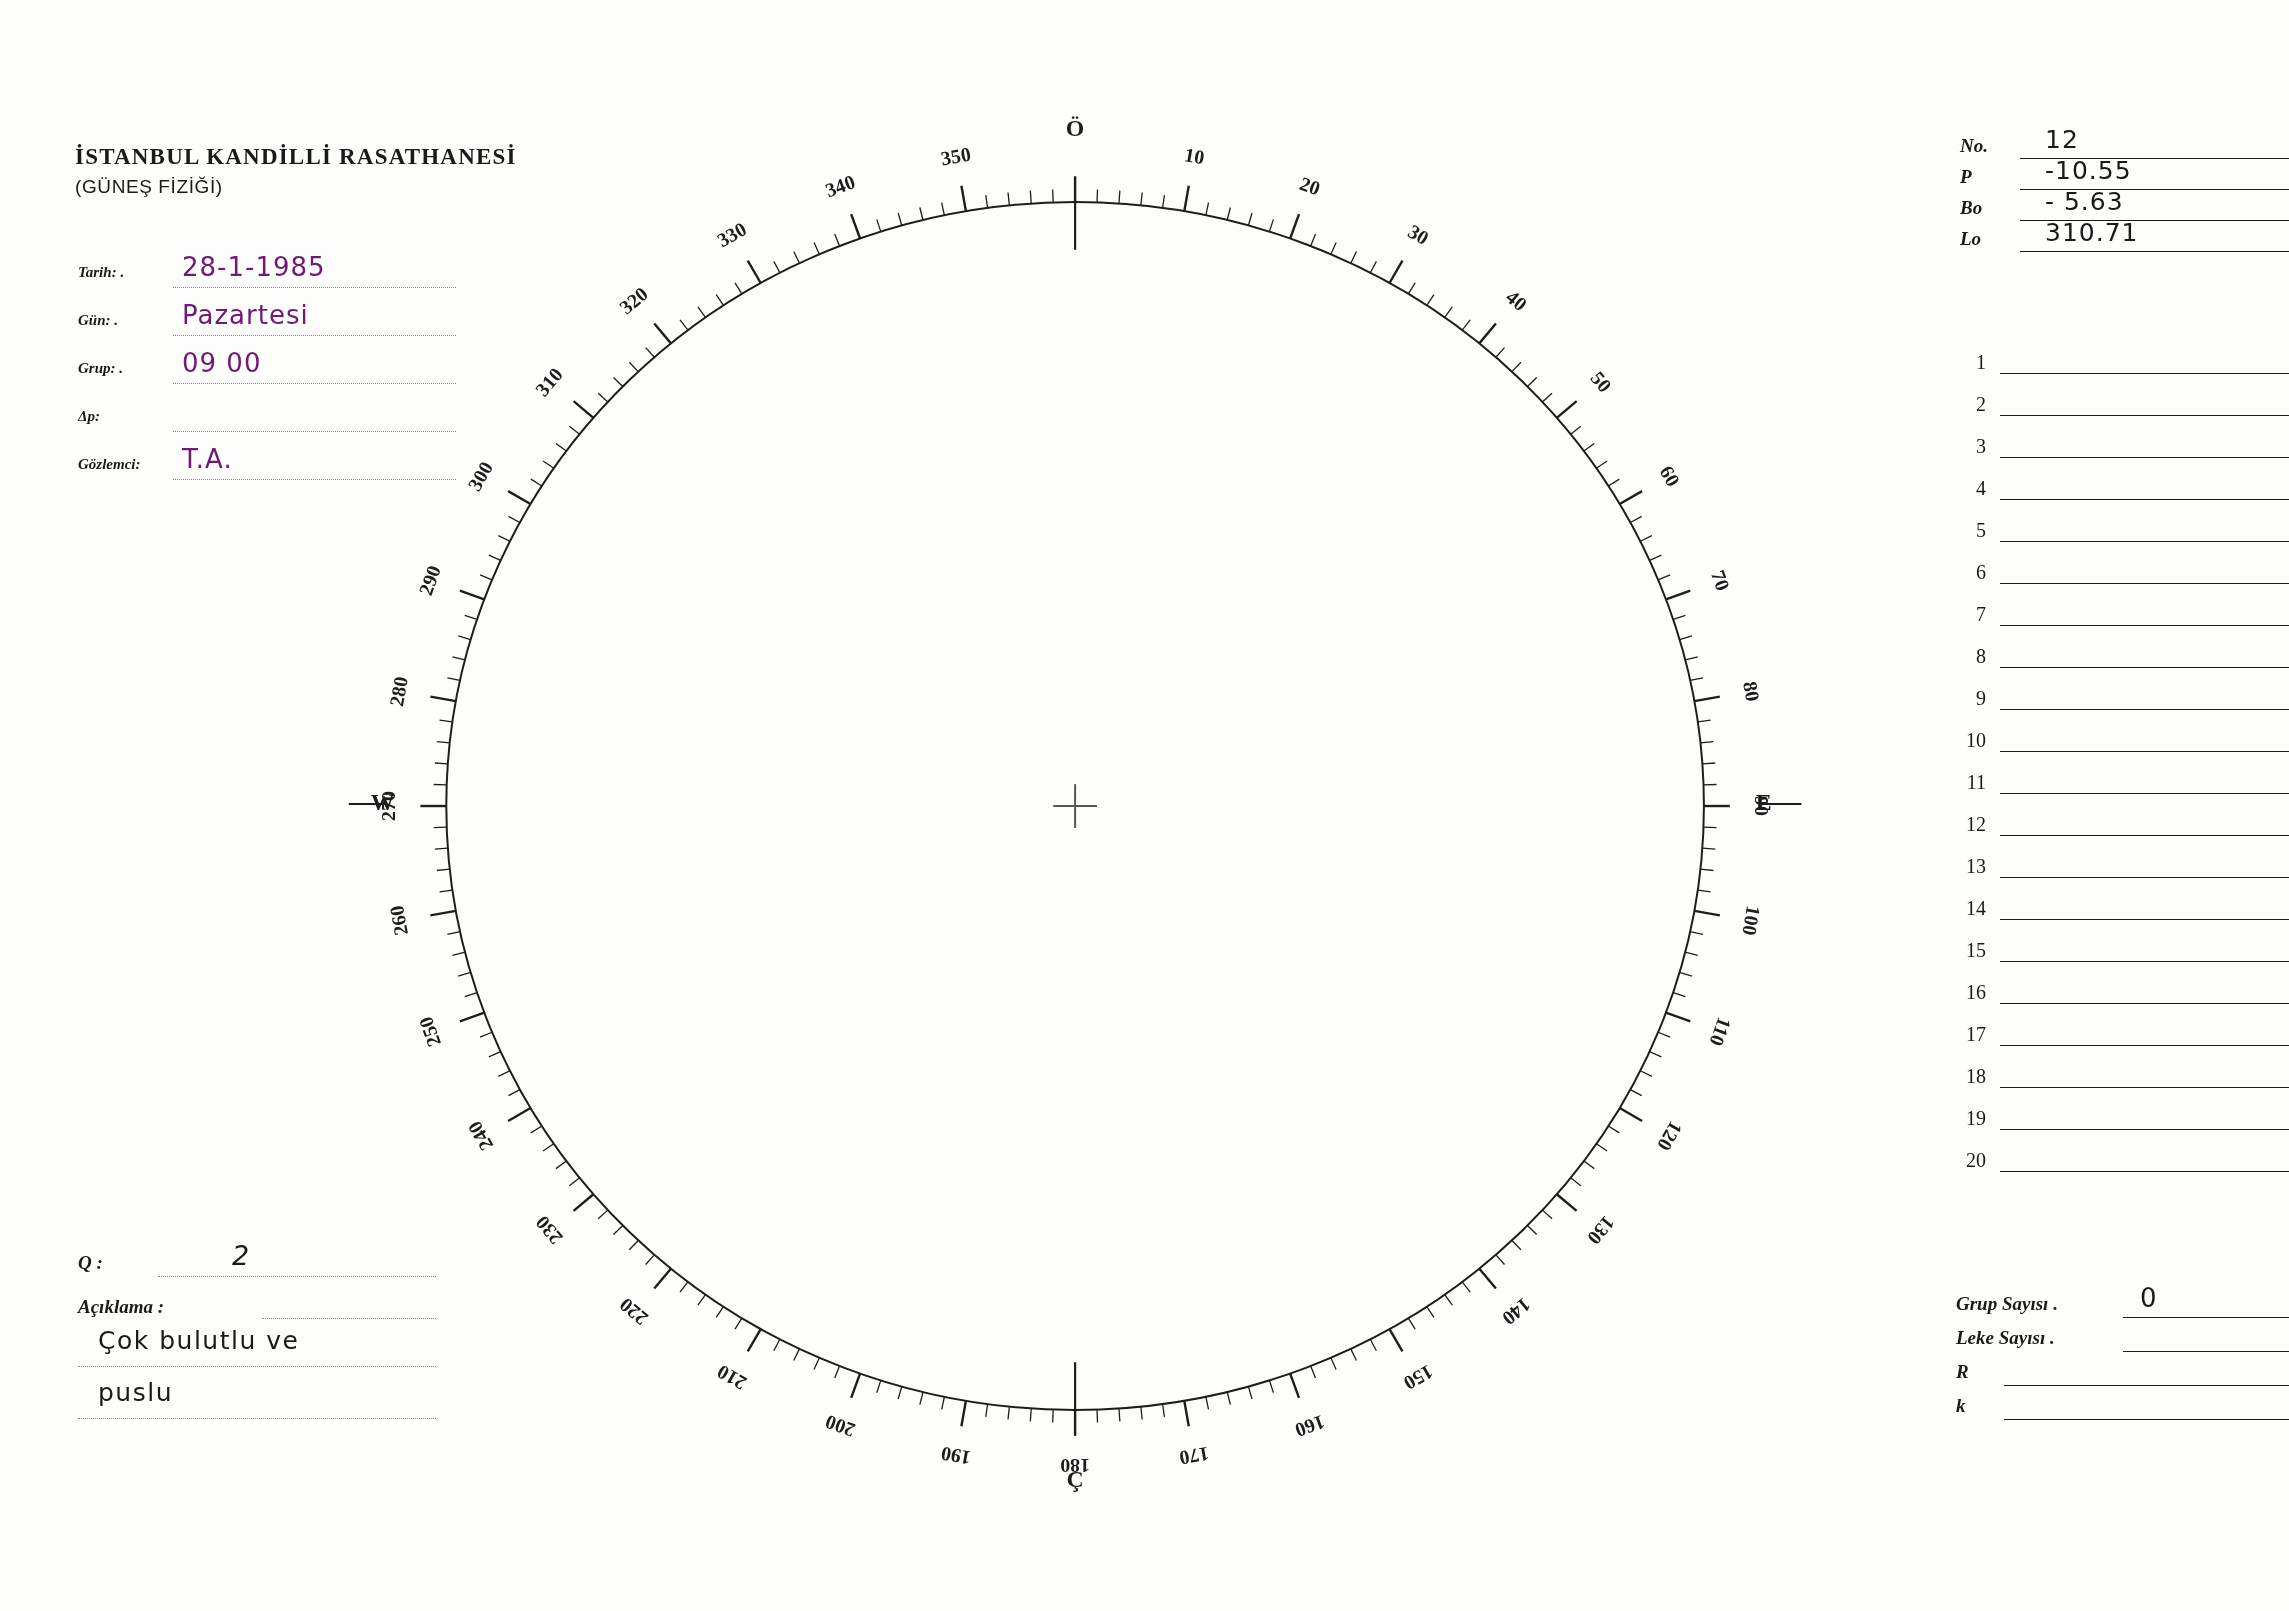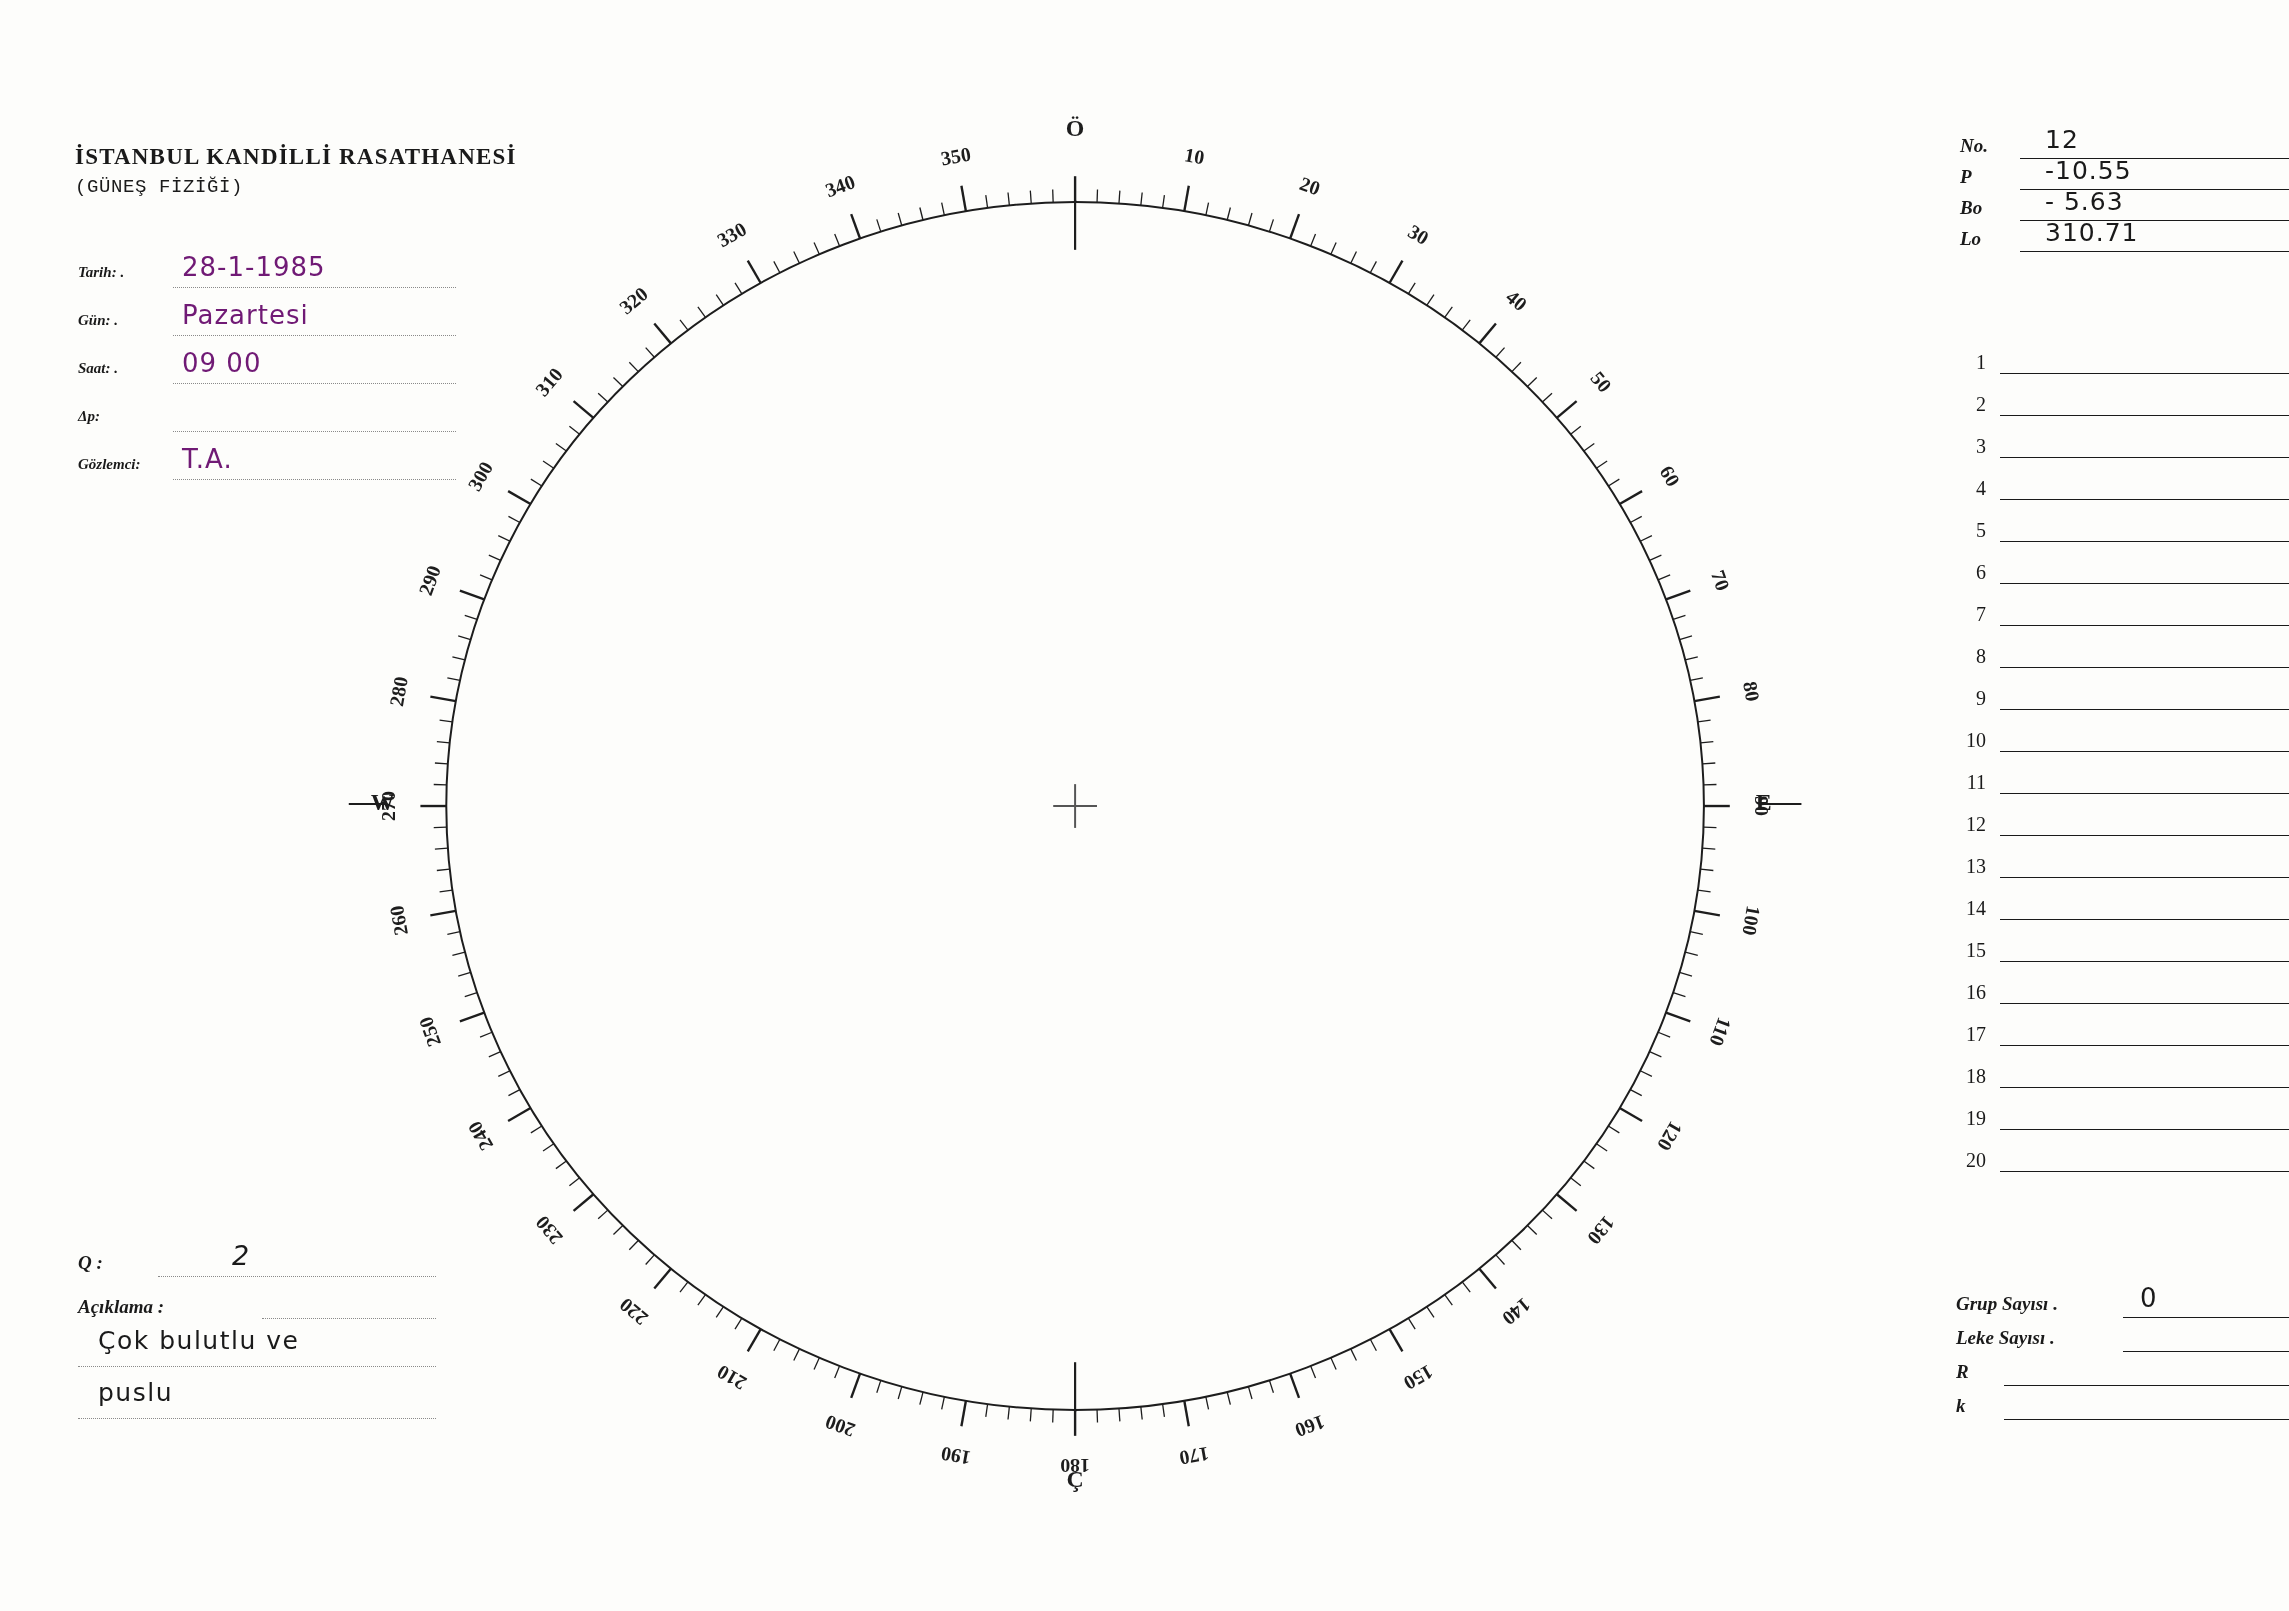--- a/index.html
+++ b/index.html
@@ -31,21 +31,21 @@
     text-align: left;
   }
   .inst .line1 {
     font-family: "Liberation Serif", serif;
     font-weight: bold;
     font-size: 23px;
     letter-spacing: 1.2px;
     white-space: nowrap;
   }
   .inst .line2 {
-    font-family: Liberation Mono, monospace;
+    font-family: Liberation Sans, sans-serif;
     font-size: 19px;
     letter-spacing: 0.6px;
     margin-top: 6px;
   }
   
   .form-left {
     position: absolute;
     left: 78px;
     top: 254px;
     width: 378px;
@@ -216,21 +216,21 @@
       <span class="flabel">Tarih: .</span>
       <span class="fdots"></span>
       <span class="fvalue">28-1-1985</span>
     </div>
     <div class="frow">
       <span class="flabel">Gün: .</span>
       <span class="fdots"></span>
       <span class="fvalue">Pazartesi</span>
     </div>
     <div class="frow">
-      <span class="flabel">Saat: .</span>
+      <span class="flabel">Grup: .</span>
       <span class="fdots"></span>
       <span class="fvalue">09 00</span>
     </div>
     <div class="frow">
       <span class="flabel">Δp:</span>
       <span class="fdots"></span>
       <span class="fvalue"></span>
     </div>
     <div class="frow">
       <span class="flabel">Gözlemci:</span>

